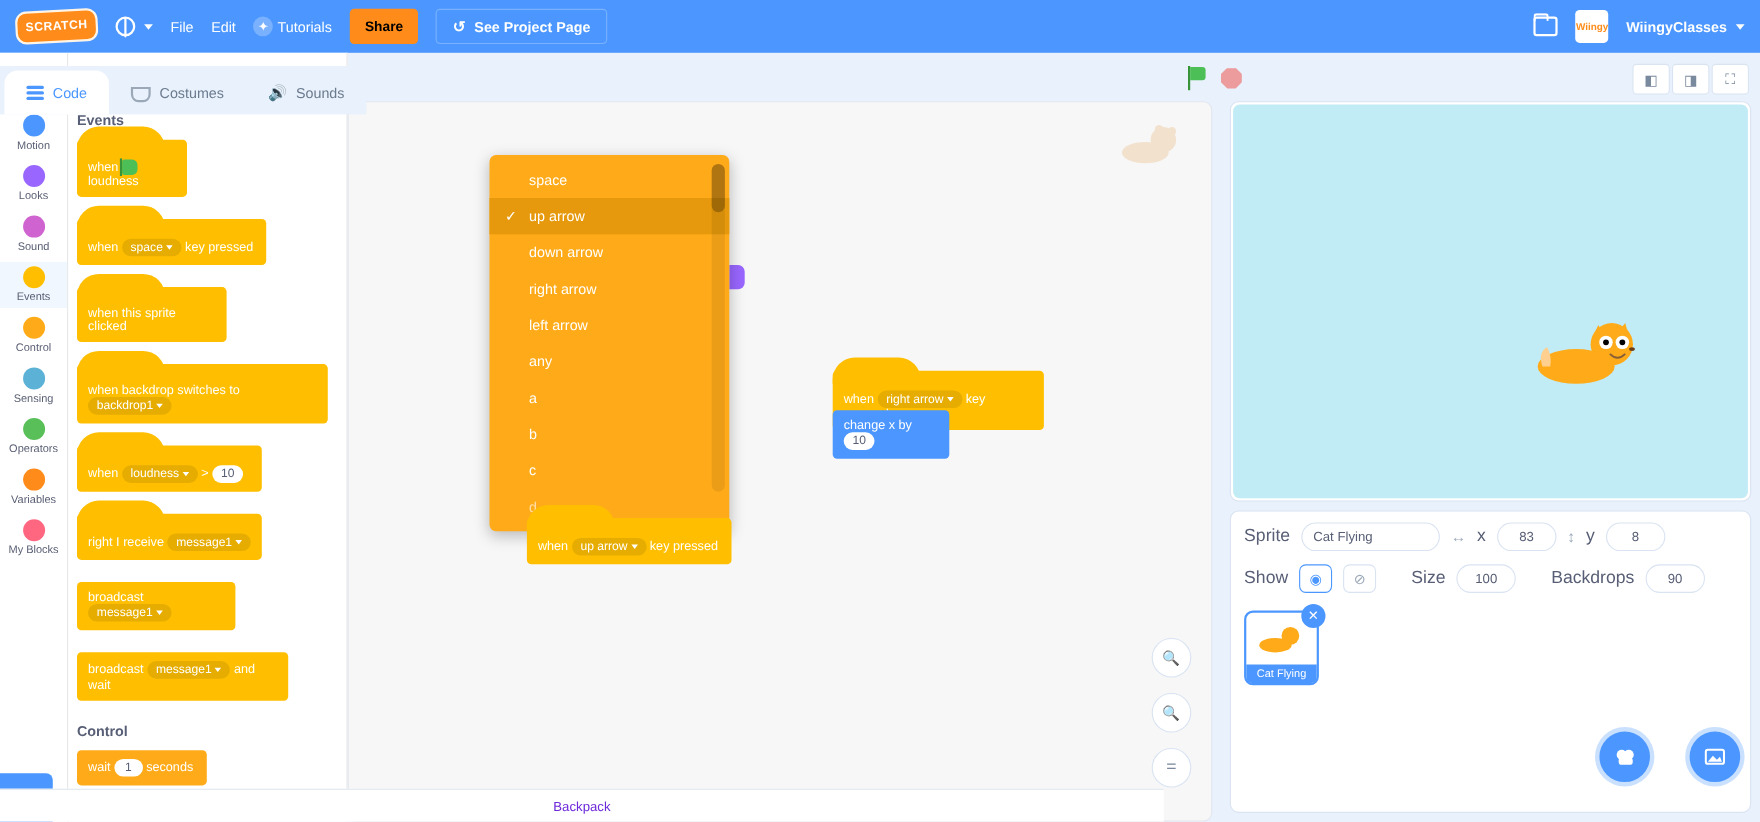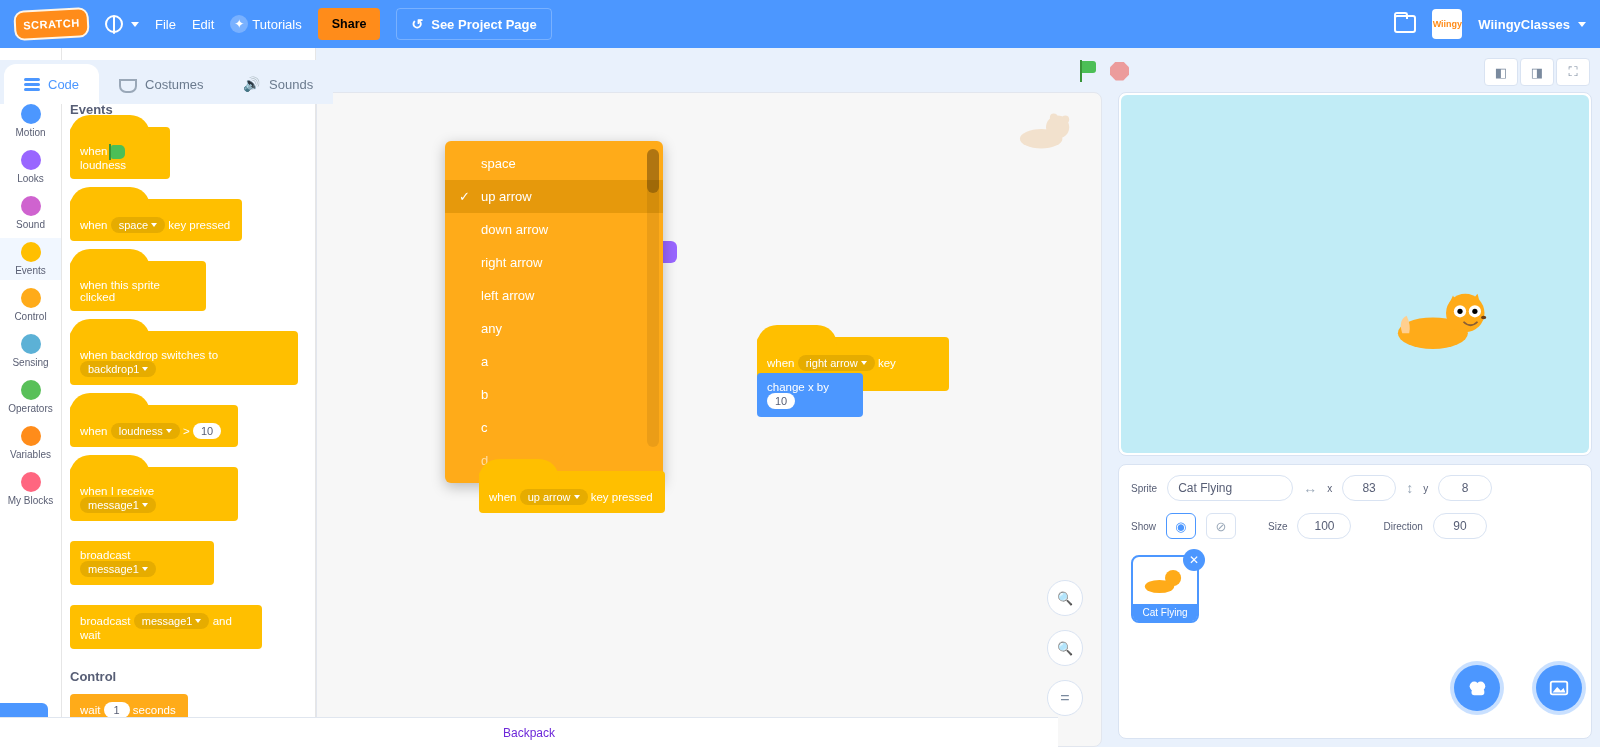--- a/index.html
+++ b/index.html
@@ -95,21 +95,21 @@
 
 
 .right-col{ width:490px; padding:44px 8px 8px 8px; display:flex; flex-direction:column; gap:8px;}
 .stage-wrap{height:364px;background:#fff;border-radius:8px;border:1px solid #d9e3f2;position:relative;overflow:hidden;}
 .stage-canvas{position:absolute;inset:2px;background:#c1ecf6;border-radius:6px;}
 .stage-sprite{position:absolute;left:270px;top:190px;width:110px;height:70px;}
 
 .target-pane{flex:1;display:flex;gap:8px;}
 .sprite-info{flex:1;background:#fff;border-radius:8px;border:1px solid #d9e3f2;padding:10px 12px;display:flex;flex-direction:column;gap:12px;}
 .info-row{display:flex;align-items:center;gap:10px;font-size:12px;color:#575e75;}
-.info-row label{font-size:10px;}
+.info-row label{font-size:16px;}
 .info-input{border:1px solid #d9e3f2;border-radius:14px;padding:5px 10px;font-size:12px;color:#575e75;text-align:center;}
 .info-input.name{width:126px;text-align:left;}
 .info-input.small{width:54px;}
 .xy-arrows{color:#9aa8b8;font-size:14px;}
 .vis-btn{width:30px;height:26px;border:1px solid #d9e3f2;border-radius:6px;display:flex;align-items:center;justify-content:center;color:#4c97ff;font-size:13px;}
 .vis-btn.active{background:#fff;border-color:#4c97ff;}
 .sprite-tiles{display:flex;gap:8px;margin-top:4px;}
 .sprite-tile{width:68px;height:68px;border:2px solid #4c97ff;border-radius:8px;background:#fff;position:relative;display:flex;flex-direction:column;align-items:center;justify-content:flex-end;padding-bottom:0;}
 .sprite-tile .thumb{flex:1;display:flex;align-items:center;justify-content:center;}
 .sprite-tile .lbl{width:100%;background:#4c97ff;color:#fff;font-size:10px;text-align:center;padding:3px 0;border-radius:0 0 5px 5px;}
@@ -236,21 +236,21 @@
         <span>when</span>
         <span class="pill">
             <span>loudness</span>
             <span class="tiny-caret"></span>
           </span>
         <span>&gt;</span>
         <span class="pill input-white">10</span>
       </div>
 
       <div class="hat-block ev pal-block" style="width:168px;">
-        <span>when I receive</span>
+        <span>right I receive</span>
         <span class="pill">
             <span>message1</span>
             <span class="tiny-caret"></span>
           </span>
       </div>
 
       <div class="stack-block ev pal-block" style="width:144px;">
         <span>broadcast</span>
         <span class="pill">
             <span>message1</span>
@@ -363,21 +363,21 @@
           <span class="xy-arrows">↕</span>
           <label>y</label>
           <input class="info-input small" value="8" style="">
         </div>
         <div class="info-row">
           <label>Show</label>
           <div class="vis-btn active">◉</div>
           <div class="vis-btn" style="color:#9aa8b8;">⊘</div>
           <label style="margin-left:22px">Size</label>
           <input class="info-input small" value="100" style="">
-          <label style="margin-left:22px">Direction</label>
+          <label style="margin-left:22px">Backdrops</label>
           <input class="info-input small" value="90" style="">
         </div>
         <div class="sprite-tiles">
           <div class="sprite-tile">
             <div class="del">✕</div>
             <div class="thumb">
                 <svg width="44" height="30" viewBox="0 0 120 80">
                   <ellipse class="cat-body" cx="45" cy="55" rx="40" ry="18"></ellipse>
                   <circle class="cat-body" cx="82" cy="32" r="22"></circle>
                 </svg>

